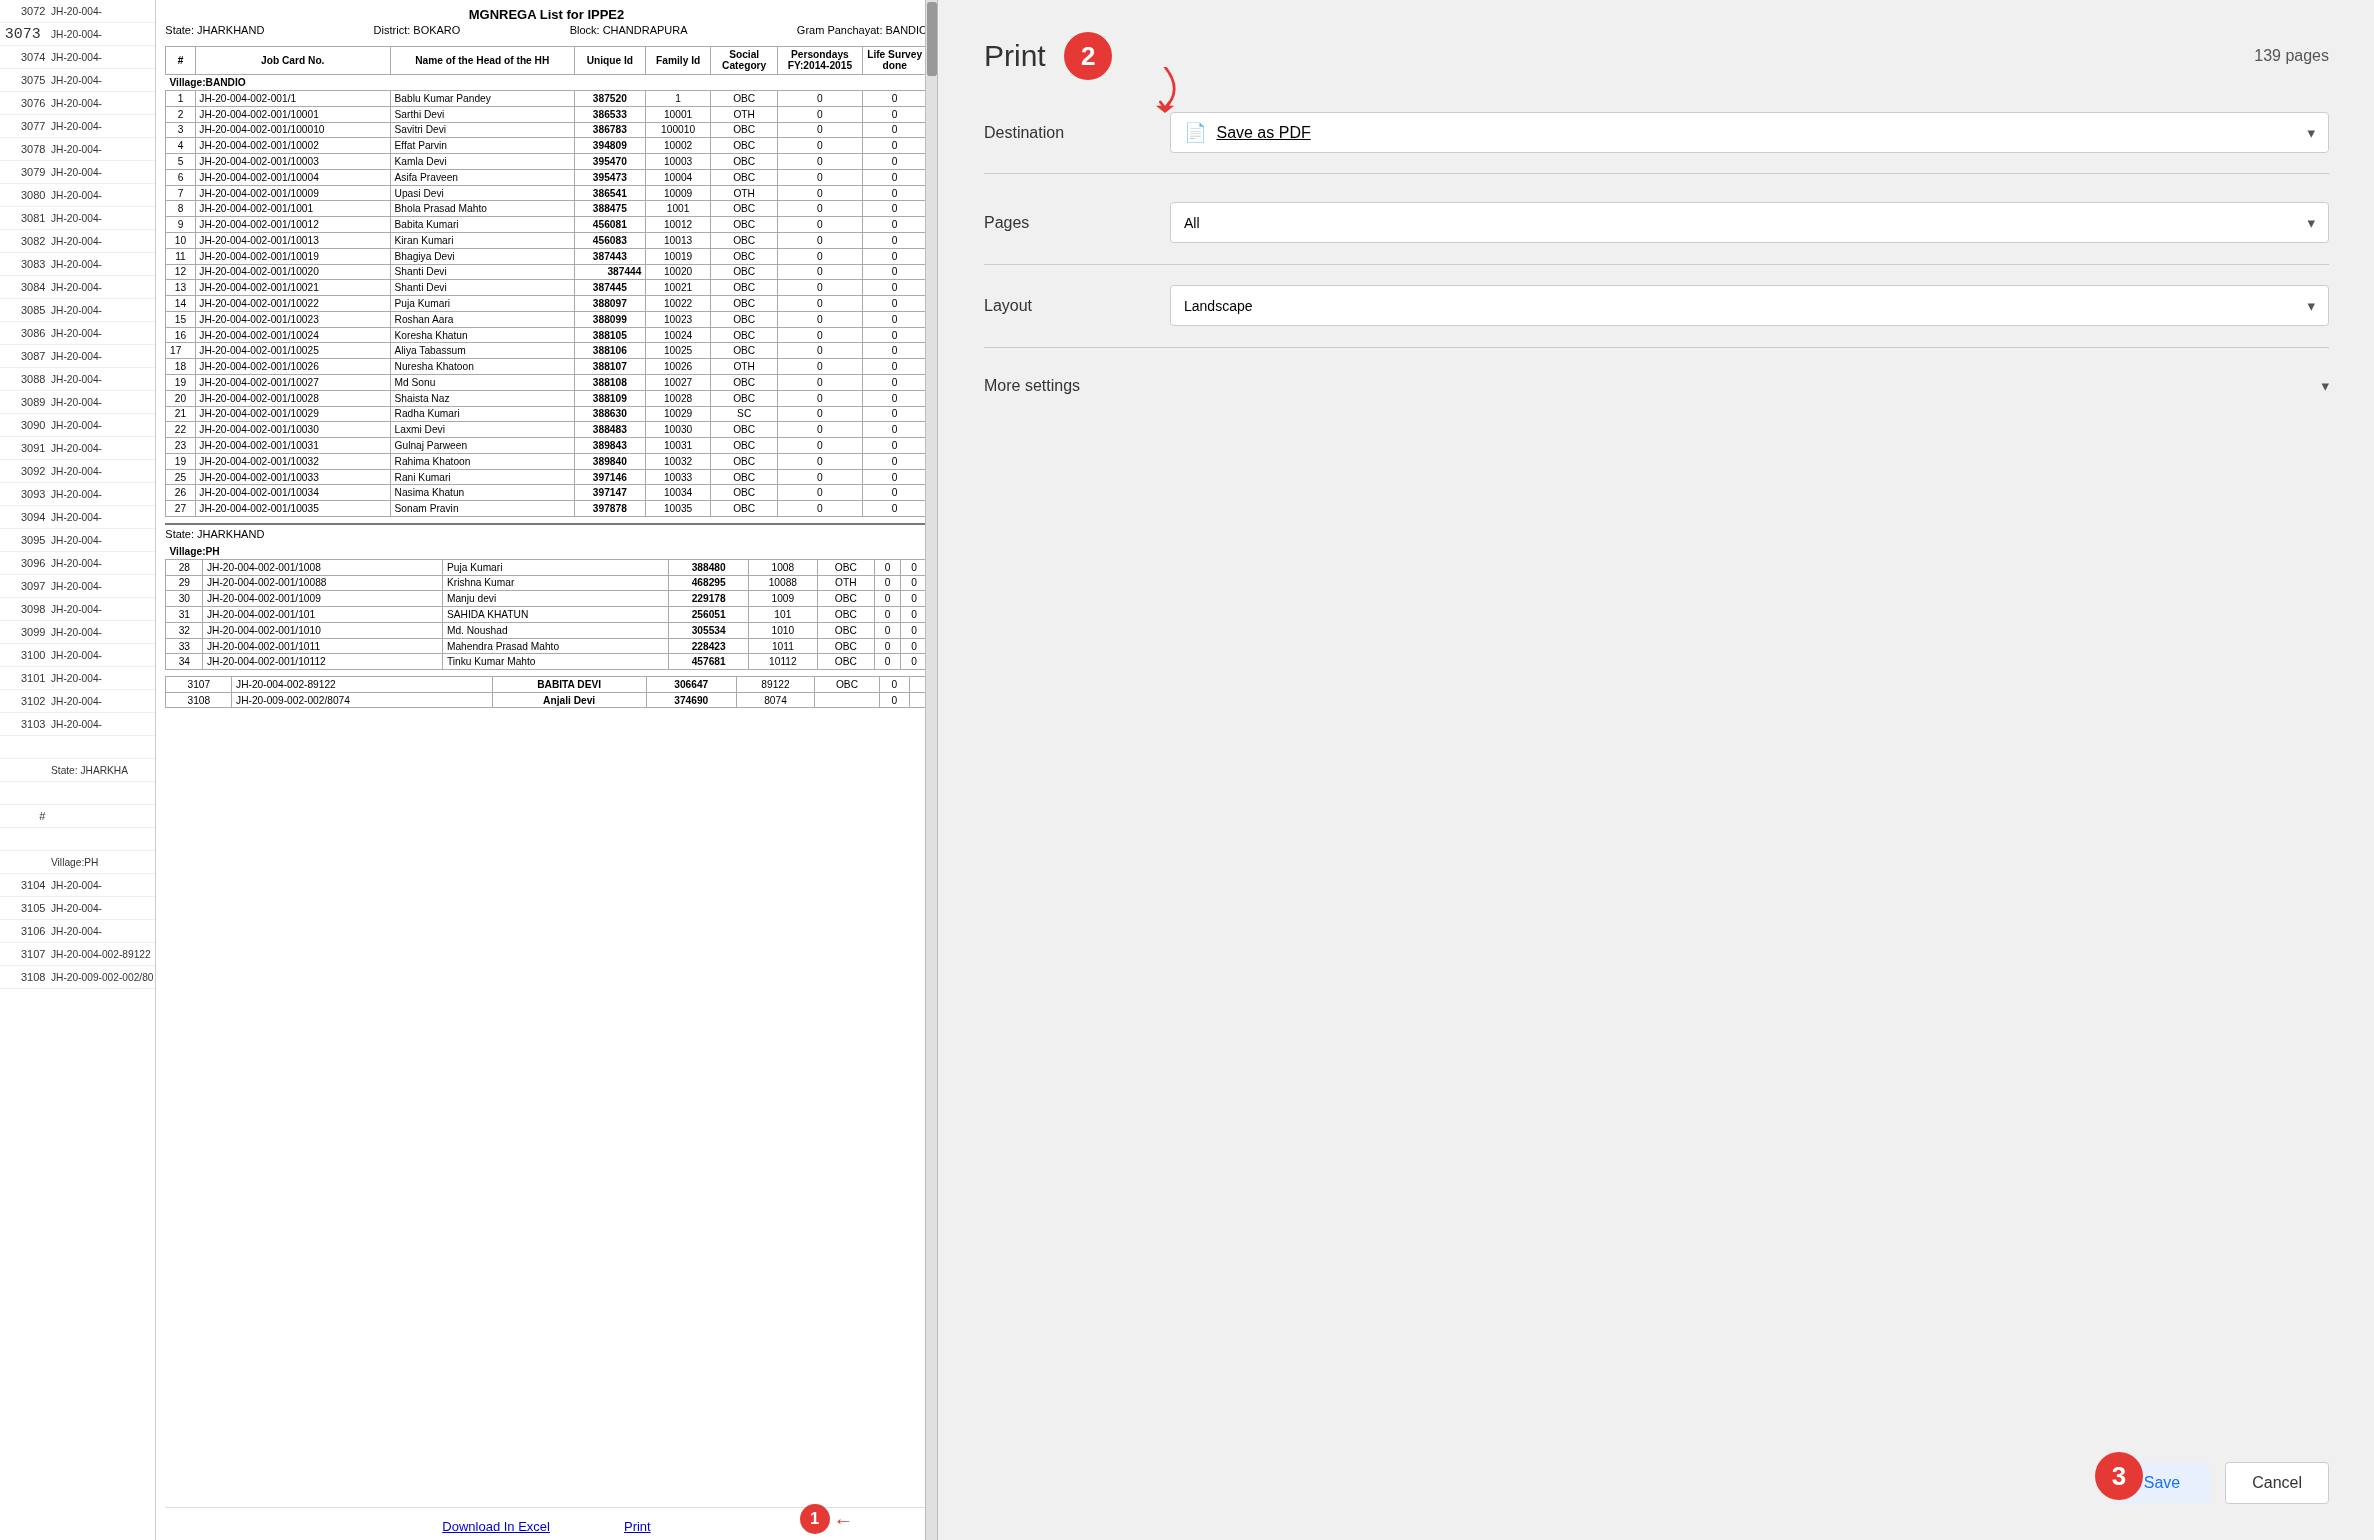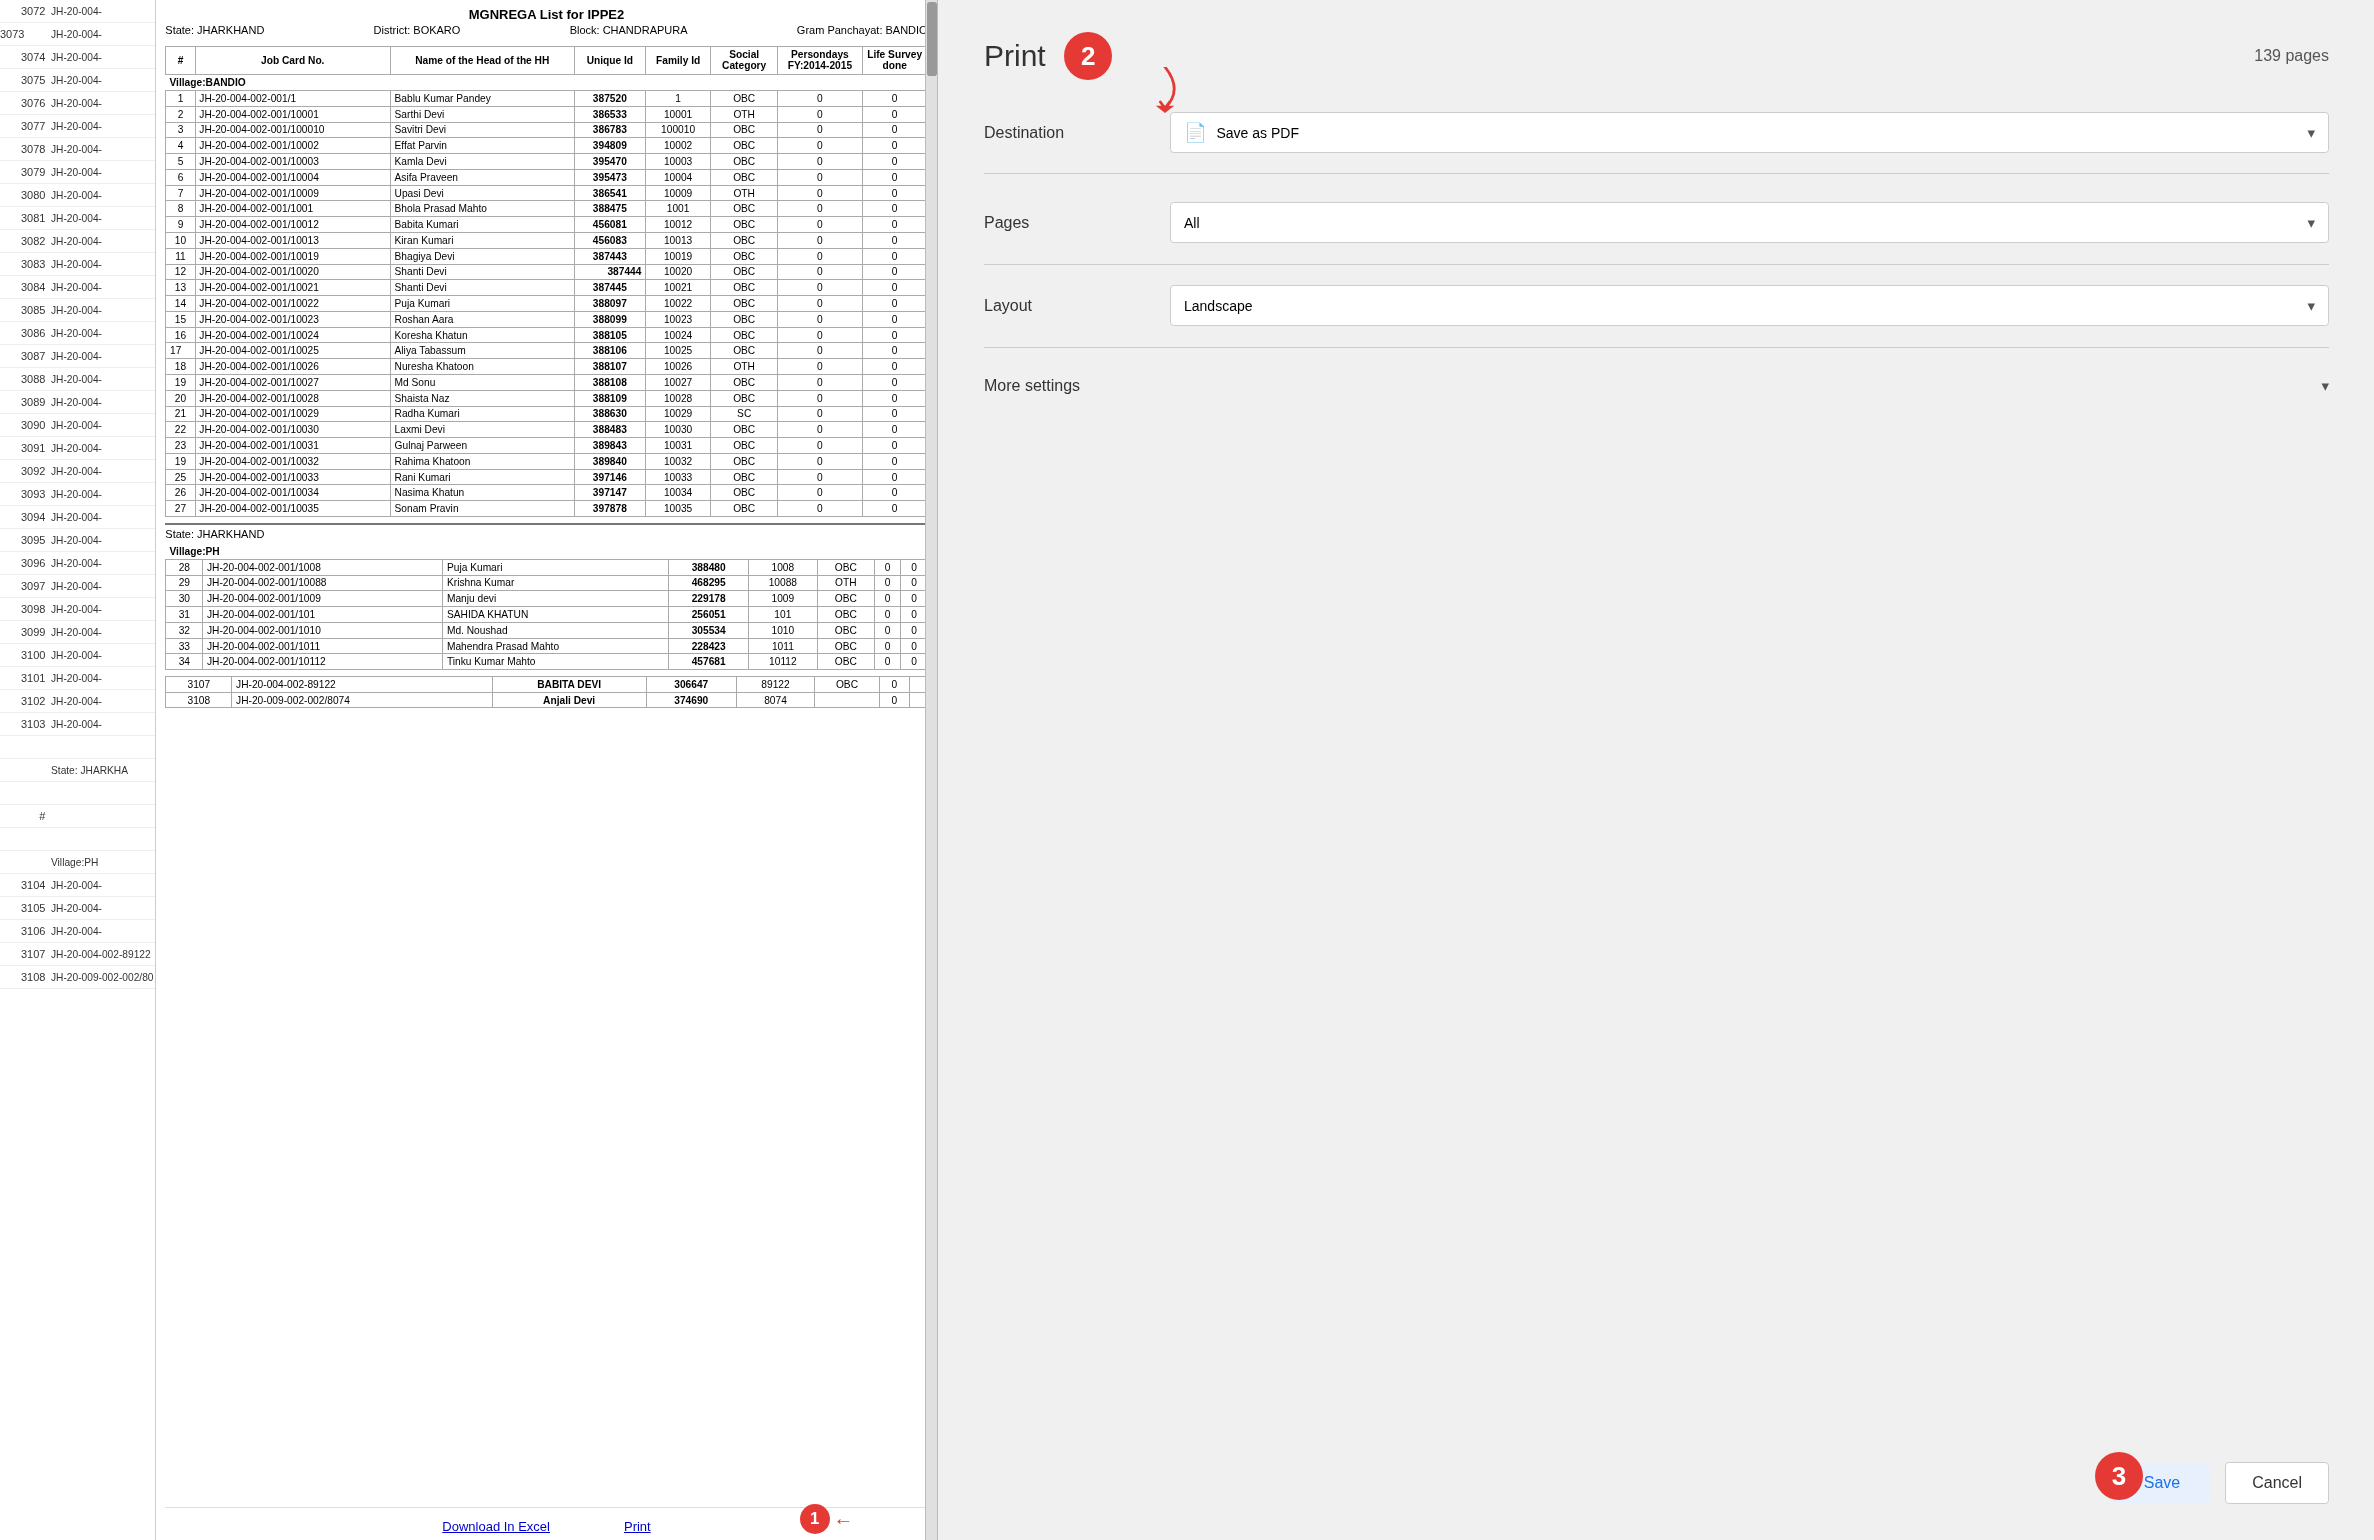--- a/index.html
+++ b/index.html
@@ -102,21 +102,21 @@
 
     <div style="display:flex; height:100%;">
 
       <div style="width:156px; border-right:0.9px solid #ccc; flex-shrink:0; overflow:hidden; background:#fff;">
         <div id="side-rows-container">
             <div style="display: flex; align-items: center; height: 23px; font-size: 11px; color: rgb(51, 51, 51); border-bottom: 0.9px solid rgb(238, 238, 238); width: 156px;">
               <span style="width:51px; text-align:right; padding-right:5.6px; font-size:11px; flex-shrink:0;">3072</span>
               <span style="font-size:10.2px; white-space:nowrap; overflow:hidden; max-width:102px;">JH-20-004-</span>
             </div>
             <div style="display: flex; align-items: center; height: 23px; font-size: 11px; color: rgb(51, 51, 51); border-bottom: 0.9px solid rgb(238, 238, 238); width: 156px;">
-              <span style="width:51px; text-align:left; padding-right:5.6px; font-size:11px; flex-shrink:0;">3073</span>
+              <span style="width:51px; text-align:center; padding-right:5.6px; font-size:15px; flex-shrink:0;font-family:Liberation Mono, monospace;">3073</span>
               <span style="font-size:10.2px; white-space:nowrap; overflow:hidden; max-width:102px;">JH-20-004-</span>
             </div>
             <div style="display: flex; align-items: center; height: 23px; font-size: 11px; color: rgb(51, 51, 51); border-bottom: 0.9px solid rgb(238, 238, 238); width: 156px;">
               <span style="width:51px; text-align:right; padding-right:5.6px; font-size:11px; flex-shrink:0;">3074</span>
               <span style="font-size:10.2px; white-space:nowrap; overflow:hidden; max-width:102px;">JH-20-004-</span>
             </div>
             <div style="display: flex; align-items: center; height: 23px; font-size: 11px; color: rgb(51, 51, 51); border-bottom: 0.9px solid rgb(238, 238, 238); width: 156px;">
               <span style="width:51px; text-align:right; padding-right:5.6px; font-size:11px; flex-shrink:0;">3075</span>
               <span style="font-size:10.2px; white-space:nowrap; overflow:hidden; max-width:102px;">JH-20-004-</span>
             </div>
@@ -720,21 +720,21 @@
       <div style="position:absolute; left:153px; top:-45px; display:flex; flex-direction:column; align-items:center;">
         <svg width="56" height="46" viewBox="0 0 60 50">
           <path d="M30 0 Q50 25 30 45 L25 38 L30 45 L35 38" stroke="#e53935" stroke-width="3" fill="none" stroke-linecap="round" stroke-linejoin="round"></path>
           <polygon points="20,42 30,50 40,42" fill="#e53935"></polygon>
         </svg>
       </div>
 
       <div style="flex:1; height:41px; border:0.9px solid #ccc; border-radius:3.7px; background:#fff; display:flex; align-items:center; padding:0 13px; cursor:pointer; justify-content:space-between;">
         <div style="display:flex; align-items:center; gap:9.3px;">
           <span style="font-size:18.6px;">📄</span>
-          <span style="font-size:14px;">Save as PDF</span>
+          <span style="font-size:16px;text-decoration:underline;">Save as PDF</span>
         </div>
         <span style="color:#555; font-size:15px;">▾</span>
       </div>
     </div>
 
     <div style="display:flex; align-items:center; margin-bottom:20.4px; padding-bottom:20.4px; border-bottom:0.9px solid #ccc;">
       <div style="width:186px; font-size:16px; color:#333;">Pages</div>
       <div style="flex:1; height:41px; border:0.9px solid #ccc; border-radius:3.7px; background:#fff; display:flex; align-items:center; padding:0 13px; cursor:pointer; justify-content:space-between;">
         <span style="font-size:14px;">All</span>
         <span style="color:#555; font-size:15px;">▾</span>

